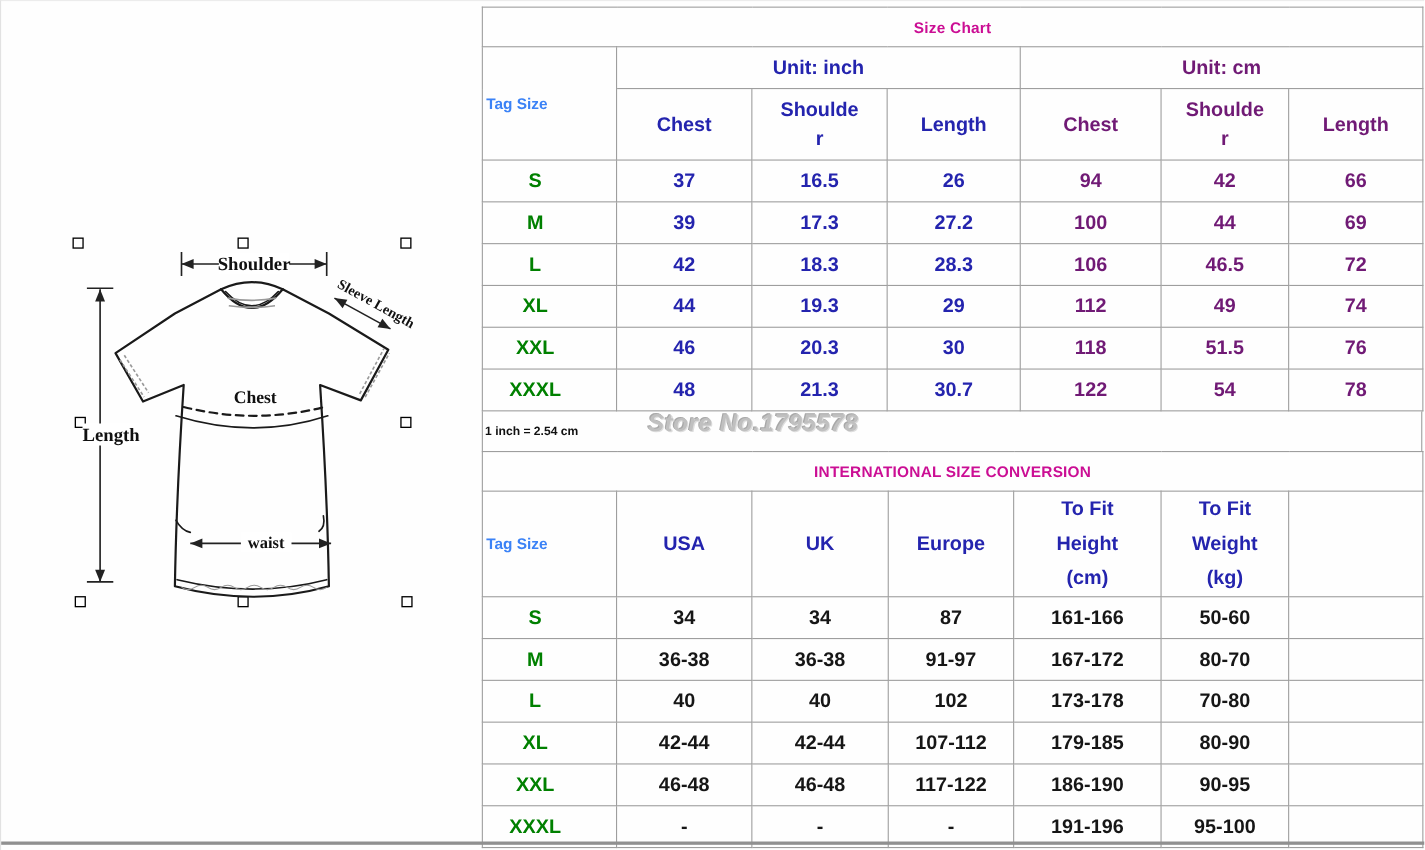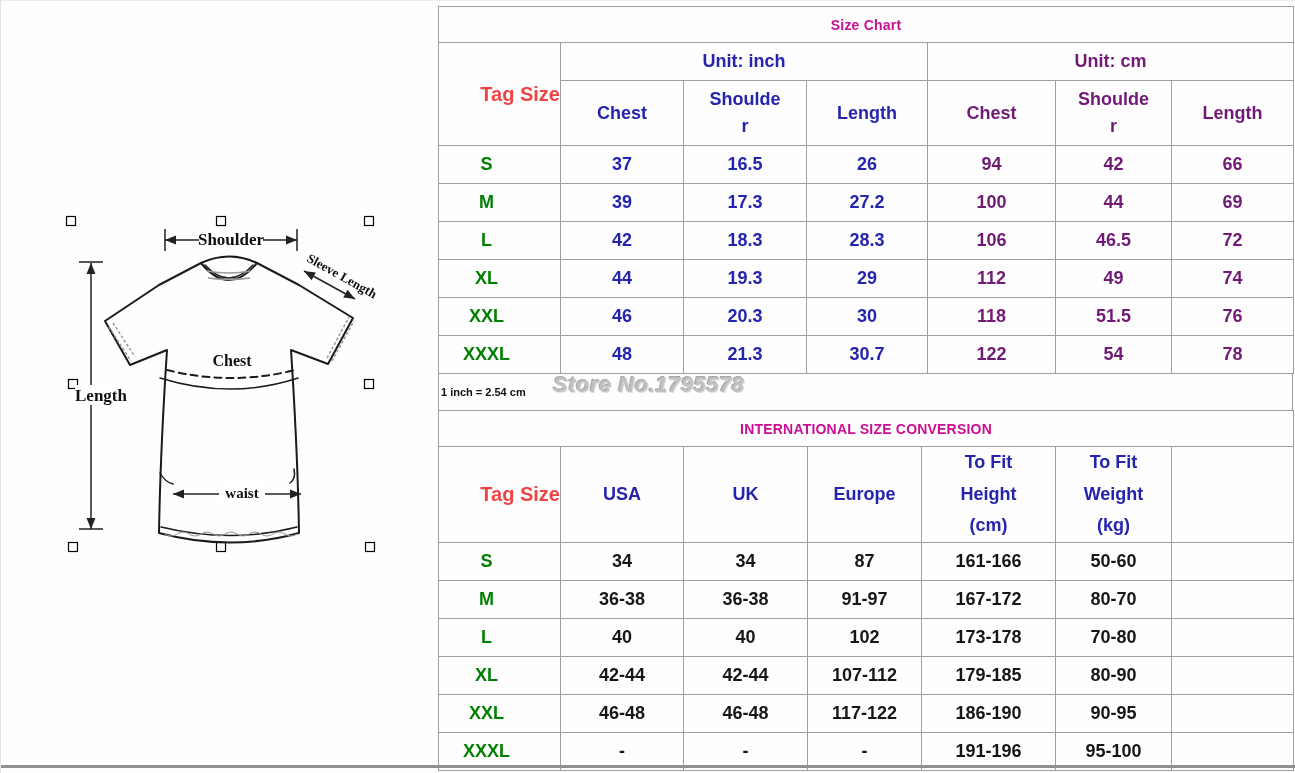--- a/index.html
+++ b/index.html
@@ -21,34 +21,34 @@
   .t1 .r-unit td { height:37px; }
   .t1 .r-head td { height:64px; }
   .r-data td { height:37px; }
   .t2 .r-head td { height:93px; }
 
   .title   { color:#cb0e94; font-size:14px; letter-spacing:0.2px; }
   .inch    { color:#2424ae; font-size:18px; }
   .cm      { color:#701a75; font-size:18px; }
   .blk     { color:#161616; font-size:18px;margin-left:48px; }
   .unit    { font-size:18px; }
-  .tag-h   { color:#ef4444; font-size:20px; text-align:right; padding-left:3px; }
+  .tag-h   { color:#3b82f6; font-size:14px; text-align:left; padding-left:3px; }
   .tag     { color:#008000; font-size:18px; padding-right:26px; }
   .hdr     { white-space:pre-line; }
   .t1 .hdr { line-height:1.5; }
   .t2 .hdr { line-height:1.75; }
 
   .note-row {
     height:36px; border-left:1px solid #9e9e9e; border-right:1px solid #9e9e9e;
     display:flex; align-items:center; font-weight:bold; font-size:11px; color:#111;
     padding-left:2px; box-sizing:border-box;
   }
 
   .watermark {
-    position:absolute; left:552px; top:371px; z-index:5;
+    position:absolute; left:588px; top:371px; z-index:5;
     font-size:22px; font-style:italic; font-weight:bold; letter-spacing:0.5px;
     color:#c0c0c0; text-shadow:1px 1px 0 #dedede, -1px -1px 0 #a8a8a8;
     white-space:nowrap; pointer-events:none;
   }
 
   
   .diagram { position:absolute; left:40px; top:200px; width:340px; height:360px; }
   .diagram svg text { font-family:"Liberation Serif", serif; font-weight:bold; fill:#111; }
 </style>
 </head>

